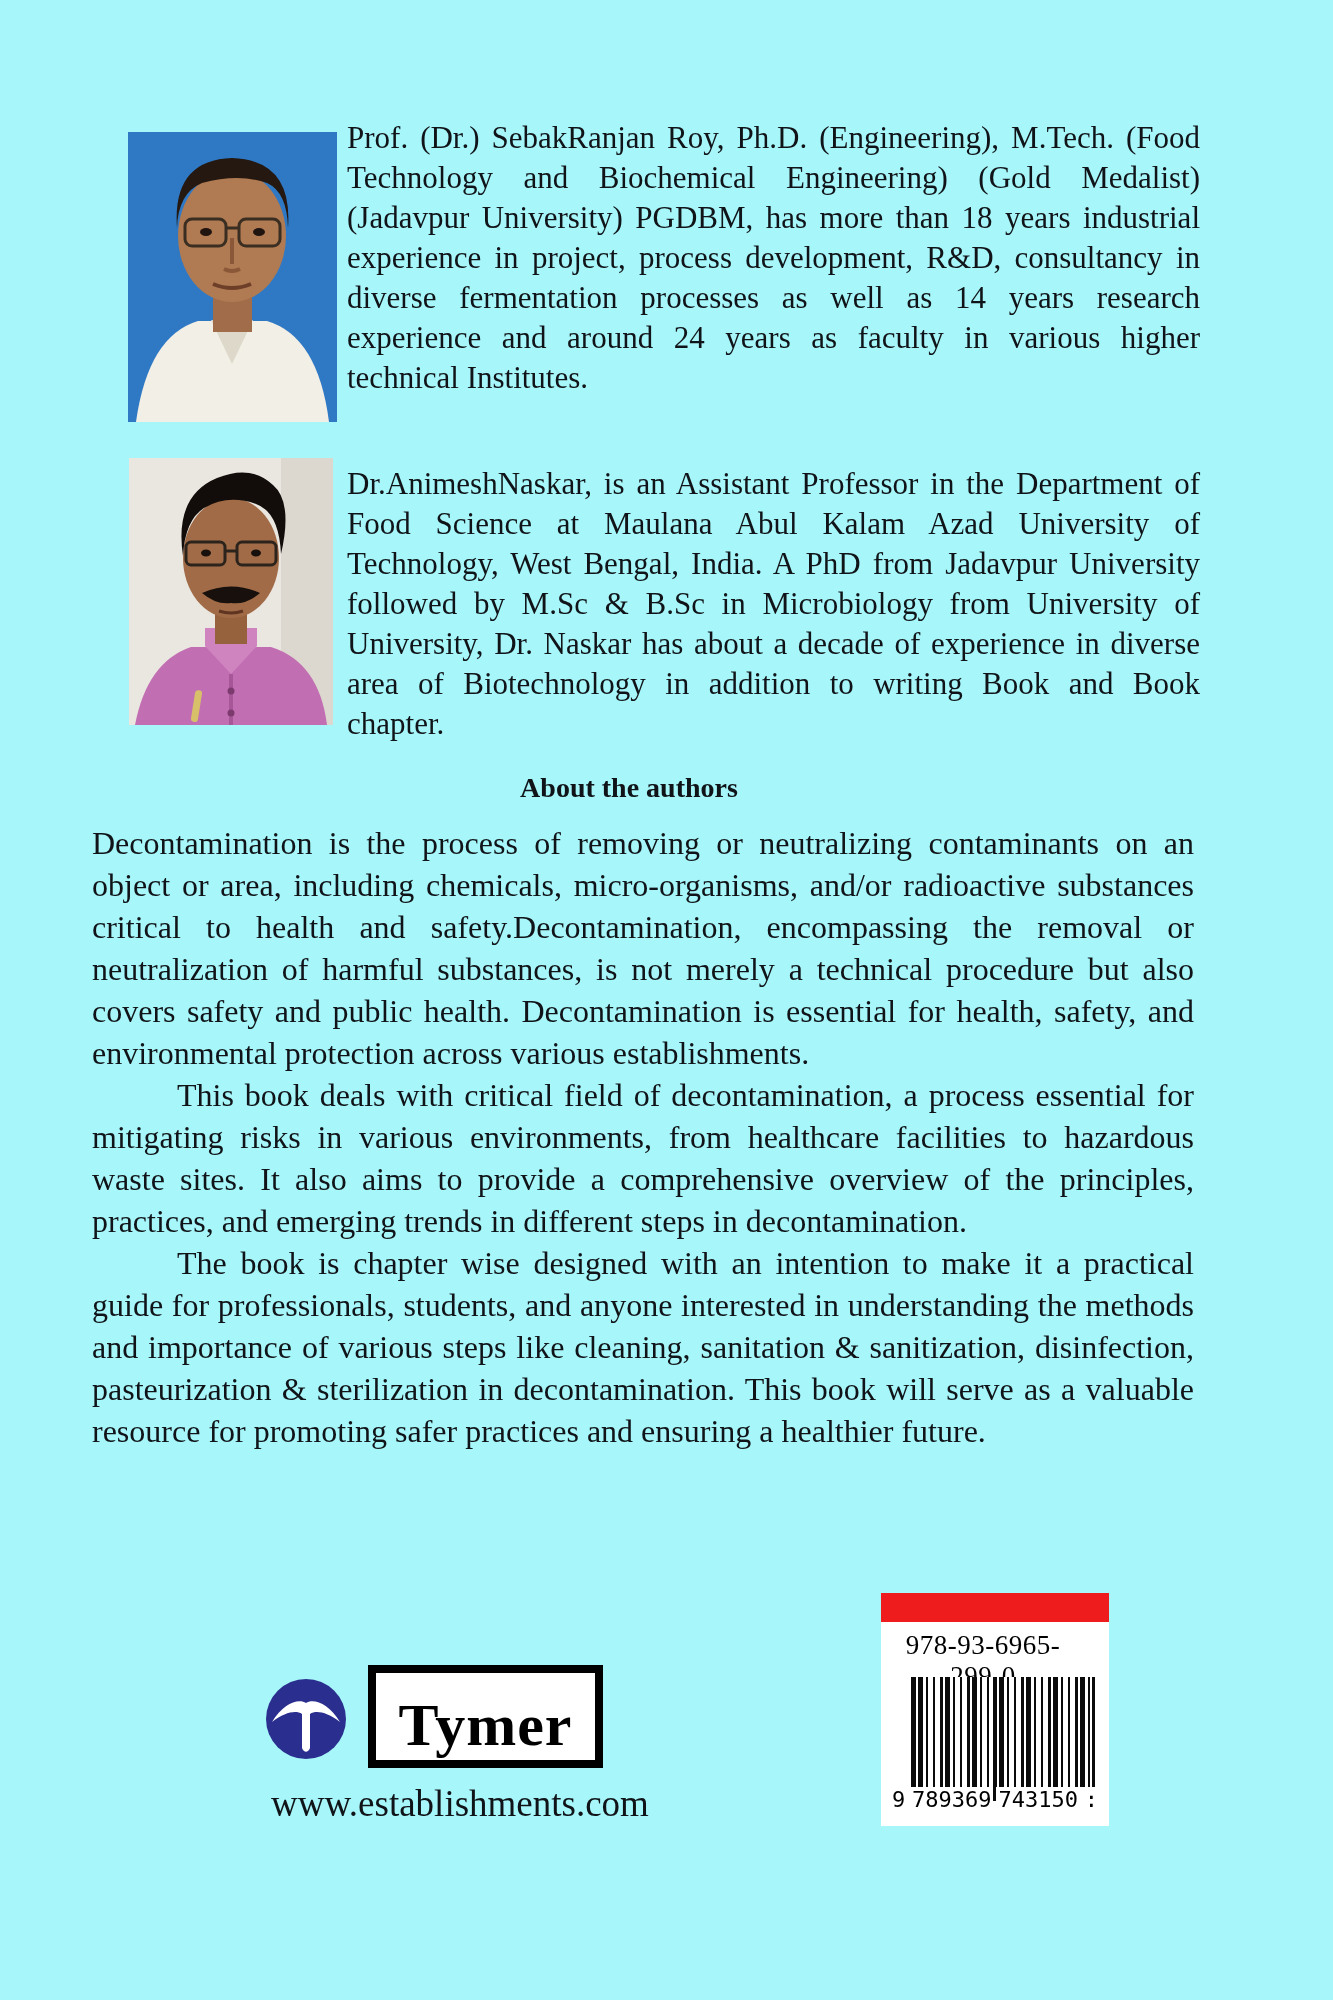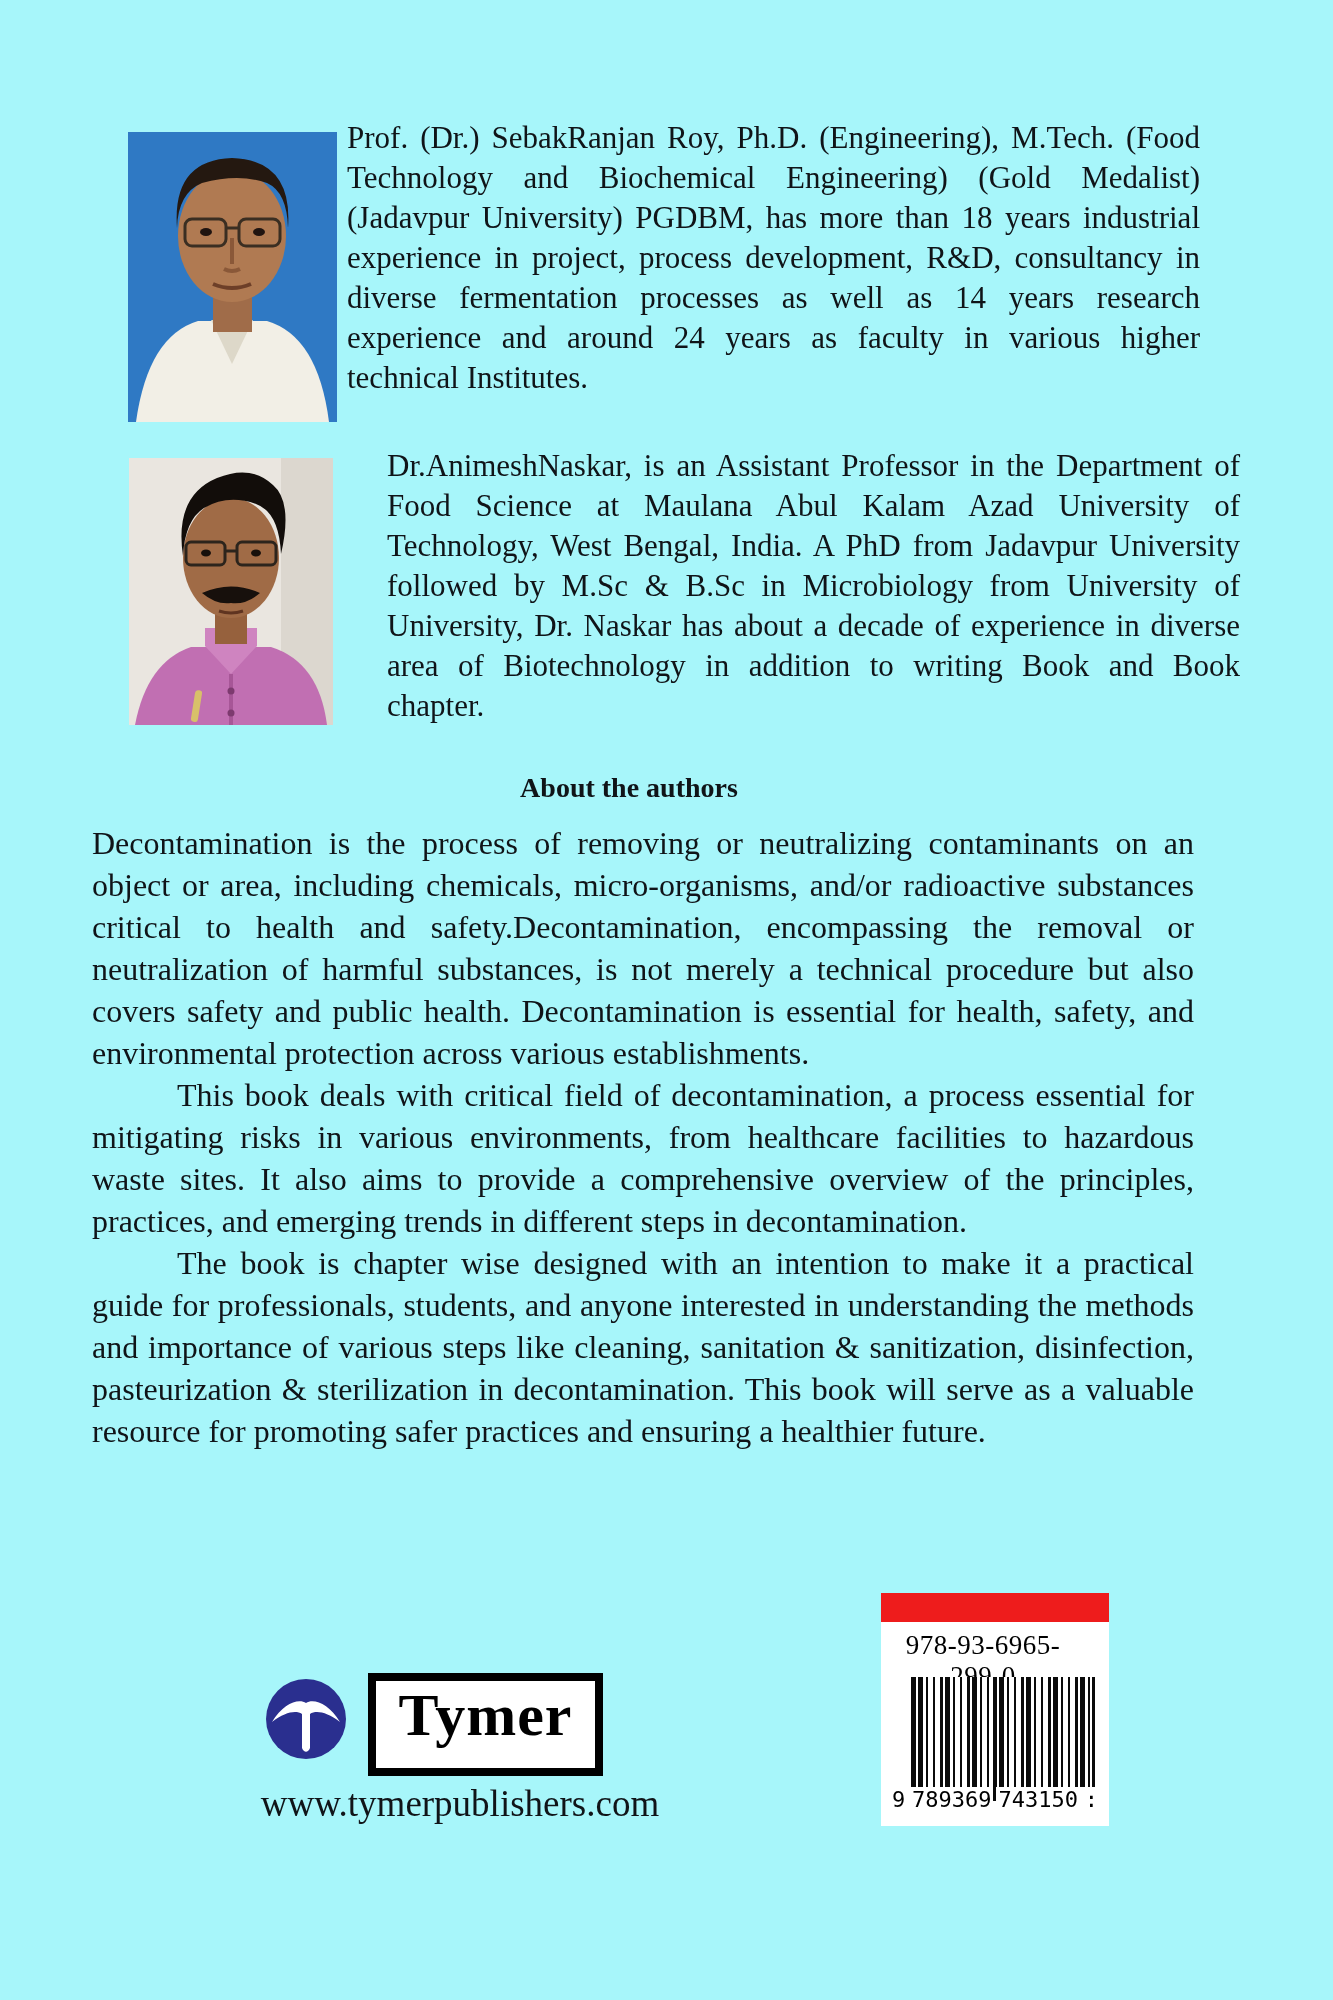--- a/index.html
+++ b/index.html
@@ -18,44 +18,43 @@
   .photo svg{display:block;width:100%;height:100%;}
   .photo1{left:128px;top:132px;width:209px;height:290px;}
   .photo2{left:129px;top:458px;width:204px;height:267px;}
   
   .bio{
     position:absolute;left:347px;width:853px;
     font-size:31px;line-height:40px;
     text-align:justify;
   }
   .bio1{top:118px;}
-  .bio2{top:446px;margin-left:40px;}
+  .bio2{top:464px;}
   
   .heading{
     position:absolute;left:98px;top:764px;width:1062px;
     margin:0;text-align:center;
     font-size:28px;font-weight:bold;line-height:48px;
   }
   
   .desc{
     position:absolute;left:92px;top:822px;width:1102px;
     font-size:32px;line-height:42px;text-align:justify;
   }
   .desc p{margin:0;}
   .desc p.ind{text-indent:85px;}
   
   .logo-circle{left:264px;top:1677px;width:84px;height:84px;}
   .logo-circle svg{display:block;width:100%;height:100%;}
   .logo-box{
     left:368px;top:1665px;width:235px;height:103px;
     background:#ffffff;border:8px solid #000;box-sizing:border-box;
-    display:flex;align-items:flex-start;justify-content:center;
+    display:flex;align-items:flex-end;justify-content:center;
     font-size:60px;font-weight:bold;color:#000;
     letter-spacing:1px;
-    margin-top:8px;
   }
   .website{
     left:250px;top:1782px;width:420px;
     font-size:37px;text-align:center;white-space:nowrap;
   }
   
   .barcode{
     left:881px;top:1593px;width:228px;height:233px;
     background:#ffffff;
   }
@@ -142,21 +141,21 @@
 
   <div class="abs logo-circle">
     <svg viewBox="0 0 84 84">
       <circle cx="42" cy="42" r="40" fill="#2a2f8f"></circle>
       <path d="M8,45 C19,27 34,21 42,26 C50,21 65,27 76,45 C63,35 52,33 46,37 L46,71 C44,76 40,76 38,71 L38,37 C32,33 21,35 8,45 Z" fill="#ffffff"></path>
     </svg>
   </div>
   <div class="abs logo-box">
     <span>Tymer</span>
   </div>
-  <div class="abs website">www.tymerpublishers.com</div>
+  <div class="abs website">www.establishments.com</div>
 
   <div class="abs barcode">
     <div class="bc-red"></div>
     <div class="bc-isbn">978-93-6965-299-0</div>
     <div class="bc-bars"></div>
     <div class="guard g1"></div>
     <div class="guard g2"></div>
     <div class="guard g3"></div>
     <div class="bc-digits">
       <span>9</span>

